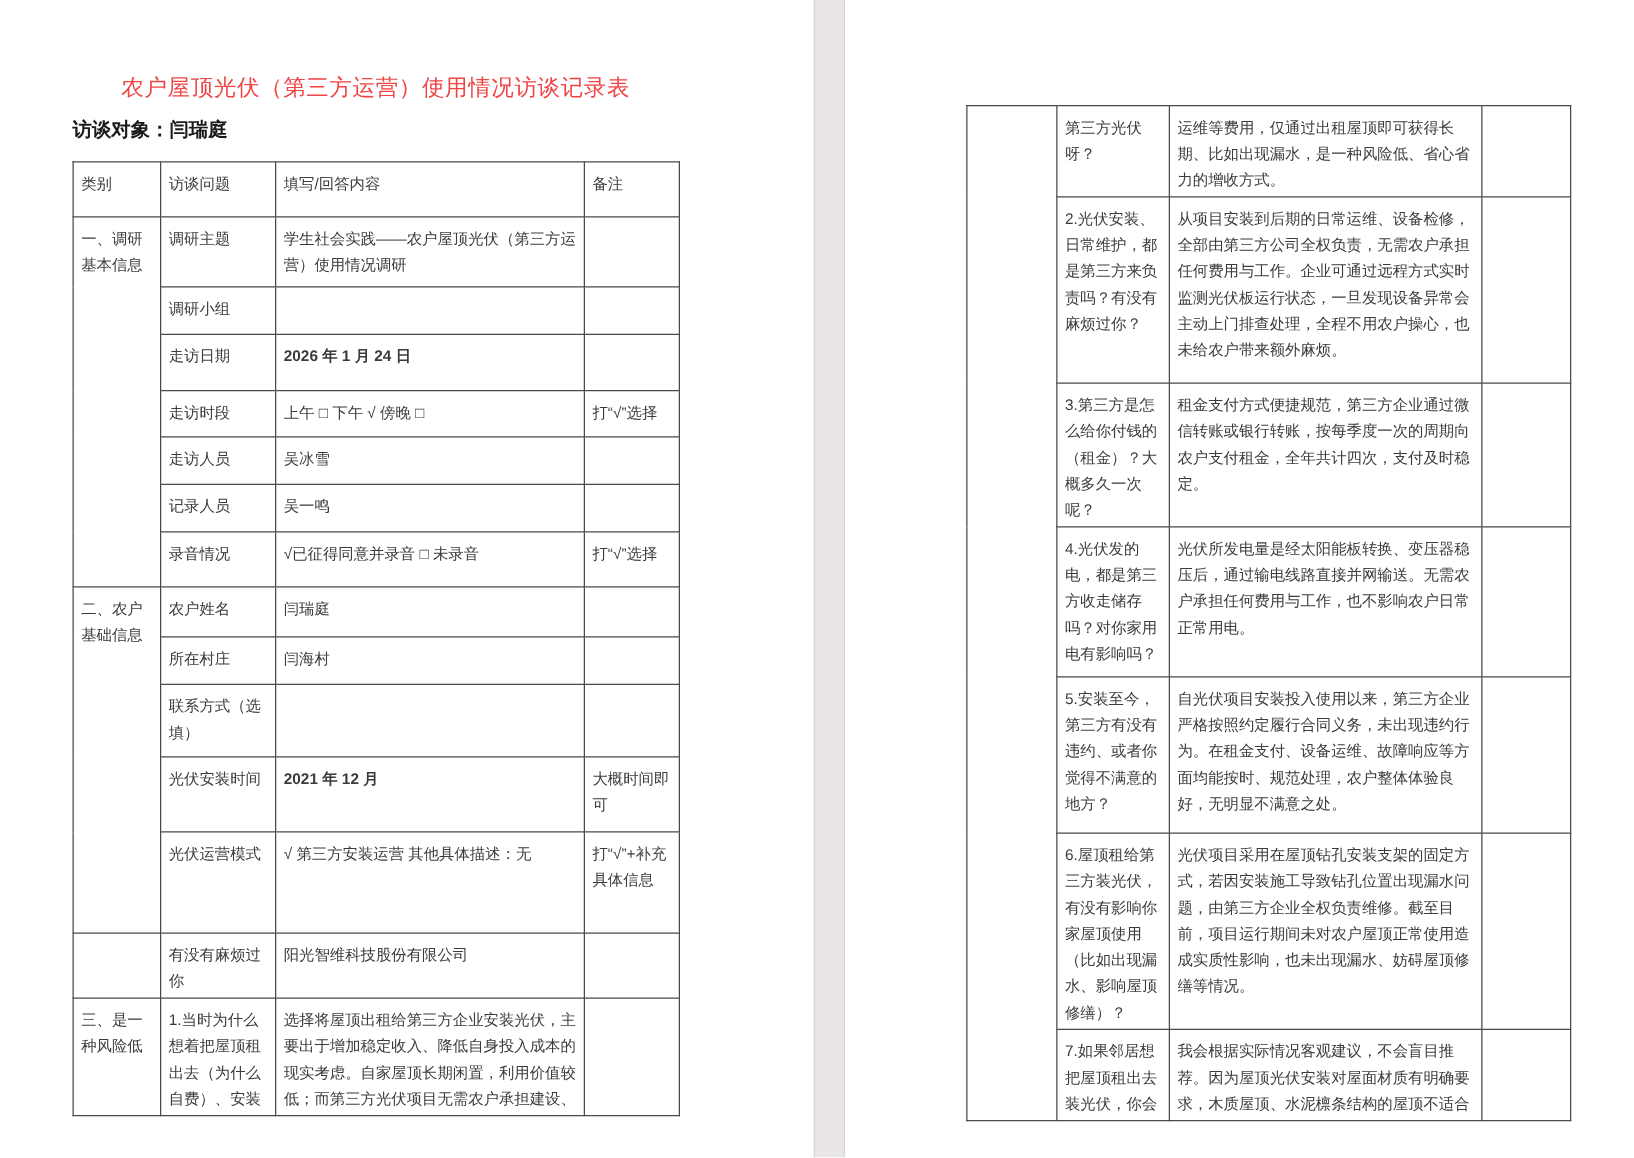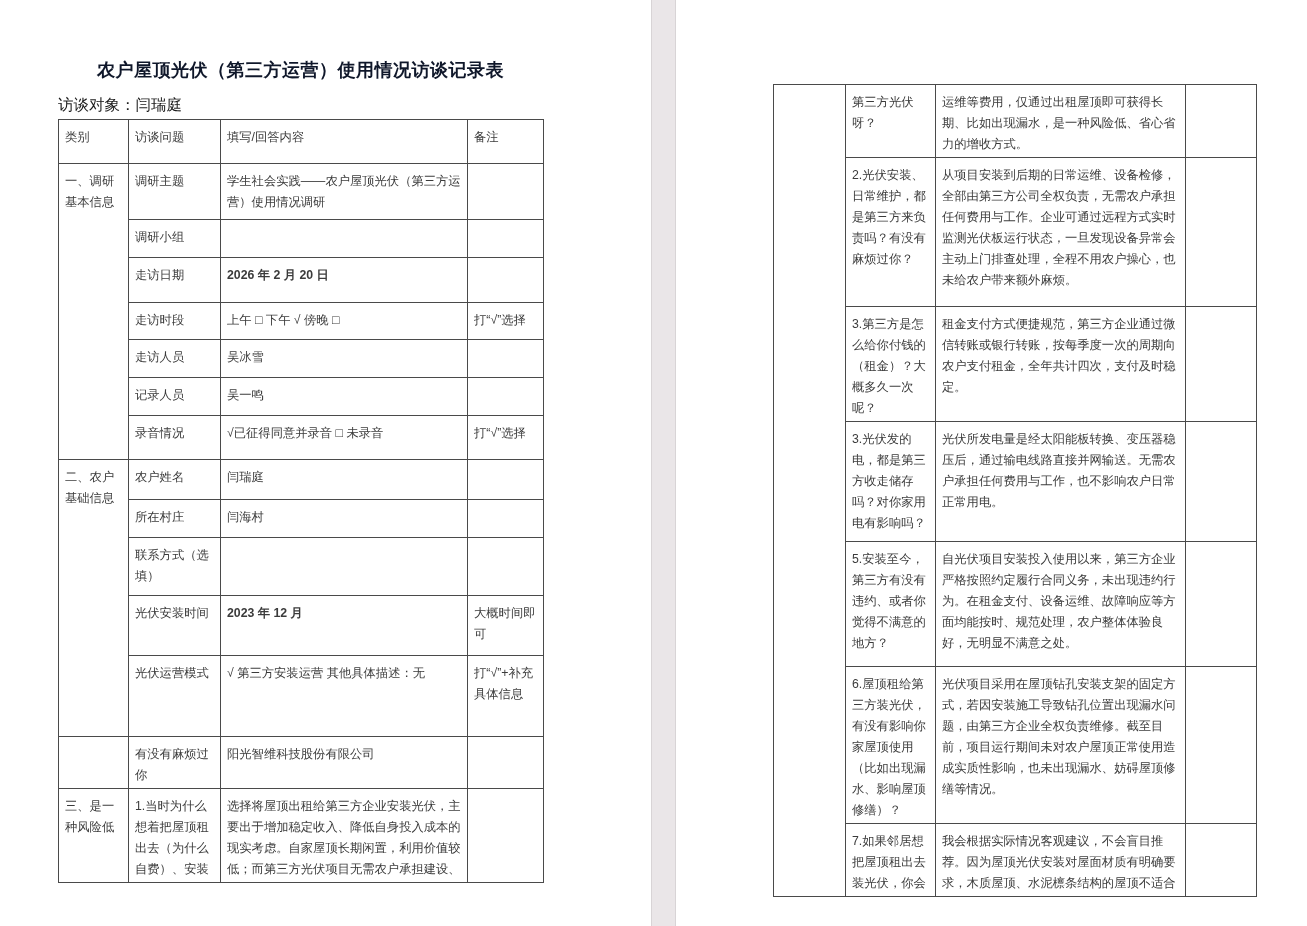--- a/index.html
+++ b/index.html
@@ -17,32 +17,32 @@
   .page-2 { left:676px; width:662px;margin-top:18px; }
   .page-gap {
     position:absolute; top:0; left:651px; width:25px; height:926px;
     background:#eae6e8;
     border-left:1px solid #d8d4d6;
     border-right:1px solid #d8d4d6;
   }
   .p1-content { margin-left:58px; width:485px; }
   .doc-title {
     padding-top:57px;
-    font-size:18px; font-weight:bold; color:#0f172a;
+    font-size:18px; font-weight:normal; color:#ef4444;
     text-align:center; line-height:26px; letter-spacing:0.5px;
     font-family:"Liberation Sans","DejaVu Sans",sans-serif;
   }
   .subject-line {
     margin-top:11px;
-    font-size:15.5px; font-weight:normal; color:#1a1a1a; line-height:21px;
+    font-size:15.5px; font-weight:bold; color:#1a1a1a; line-height:21px;
   }
   table.form {
     border-collapse:collapse; table-layout:fixed;
   }
-  .p1-content table.form { margin-top:4px; width:485px; }
+  .p1-content table.form { margin-top:14px; width:485px; }
   .p2-table { margin-top:66px; margin-left:97px; width:483px; }
   table.form td {
     border:1px solid #4a4a4a;
     vertical-align:top;
     padding:7px 4px 2px 6px;
     font-size:12.3px;
     line-height:21px;
     color:#3b3b3b;
     overflow:hidden;
   }
@@ -82,21 +82,21 @@
         <td>学生社会实践——农户屋顶光伏（第三方运营）使用情况调研</td>
         <td></td>
       </tr>
       <tr class="h38">
         <td>调研小组</td>
         <td></td>
         <td></td>
       </tr>
       <tr class="h45">
         <td>走访日期</td>
-        <td class="bold-val">2026 年 2 月 20 日</td>
+        <td class="bold-val">2026 年 1 月 24 日</td>
         <td></td>
       </tr>
       <tr class="h37">
         <td>走访时段</td>
         <td>上午 □ 下午 √ 傍晚 □</td>
         <td>打“√”选择</td>
       </tr>
       <tr class="h38">
         <td>走访人员</td>
         <td>吴冰雪</td>
@@ -123,21 +123,21 @@
         <td>闫海村</td>
         <td></td>
       </tr>
       <tr class="h58">
         <td>联系方式（选填）</td>
         <td></td>
         <td></td>
       </tr>
       <tr class="h60">
         <td>光伏安装时间</td>
-        <td class="bold-val">2023 年 12 月</td>
+        <td class="bold-val">2021 年 12 月</td>
         <td>大概时间即可</td>
       </tr>
       <tr class="h81">
         <td>光伏运营模式</td>
         <td>√ 第三方安装运营 其他具体描述：无</td>
         <td>打“√”+补充具体信息</td>
       </tr>
       <tr class="h44">
         <td></td>
         <td>有没有麻烦过你</td>
@@ -176,21 +176,21 @@
       <td>2.光伏安装、日常维护，都是第三方来负责吗？有没有麻烦过你？</td>
       <td>从项目安装到后期的日常运维、设备检修，全部由第三方公司全权负责，无需农户承担任何费用与工作。企业可通过远程方式实时监测光伏板运行状态，一旦发现设备异常会主动上门排查处理，全程不用农户操心，也未给农户带来额外麻烦。</td>
       <td></td>
     </tr>
     <tr class="h109">
       <td>3.第三方是怎么给你付钱的（租金）？大概多久一次呢？</td>
       <td>租金支付方式便捷规范，第三方企业通过微信转账或银行转账，按每季度一次的周期向农户支付租金，全年共计四次，支付及时稳定。</td>
       <td></td>
     </tr>
     <tr class="h120">
-      <td>3.光伏发的电，都是第三方收走储存吗？对你家用电有影响吗？</td>
+      <td>4.光伏发的电，都是第三方收走储存吗？对你家用电有影响吗？</td>
       <td>光伏所发电量是经太阳能板转换、变压器稳压后，通过输电线路直接并网输送。无需农户承担任何费用与工作，也不影响农户日常正常用电。</td>
       <td></td>
     </tr>
     <tr class="h125">
       <td>5.安装至今，第三方有没有违约、或者你觉得不满意的地方？</td>
       <td>自光伏项目安装投入使用以来，第三方企业严格按照约定履行合同义务，未出现违约行为。在租金支付、设备运维、故障响应等方面均能按时、规范处理，农户整体体验良好，无明显不满意之处。</td>
       <td></td>
     </tr>
     <tr class="h153">
       <td>6.屋顶租给第三方装光伏，有没有影响你家屋顶使用（比如出现漏水、影响屋顶修缮）？</td>

